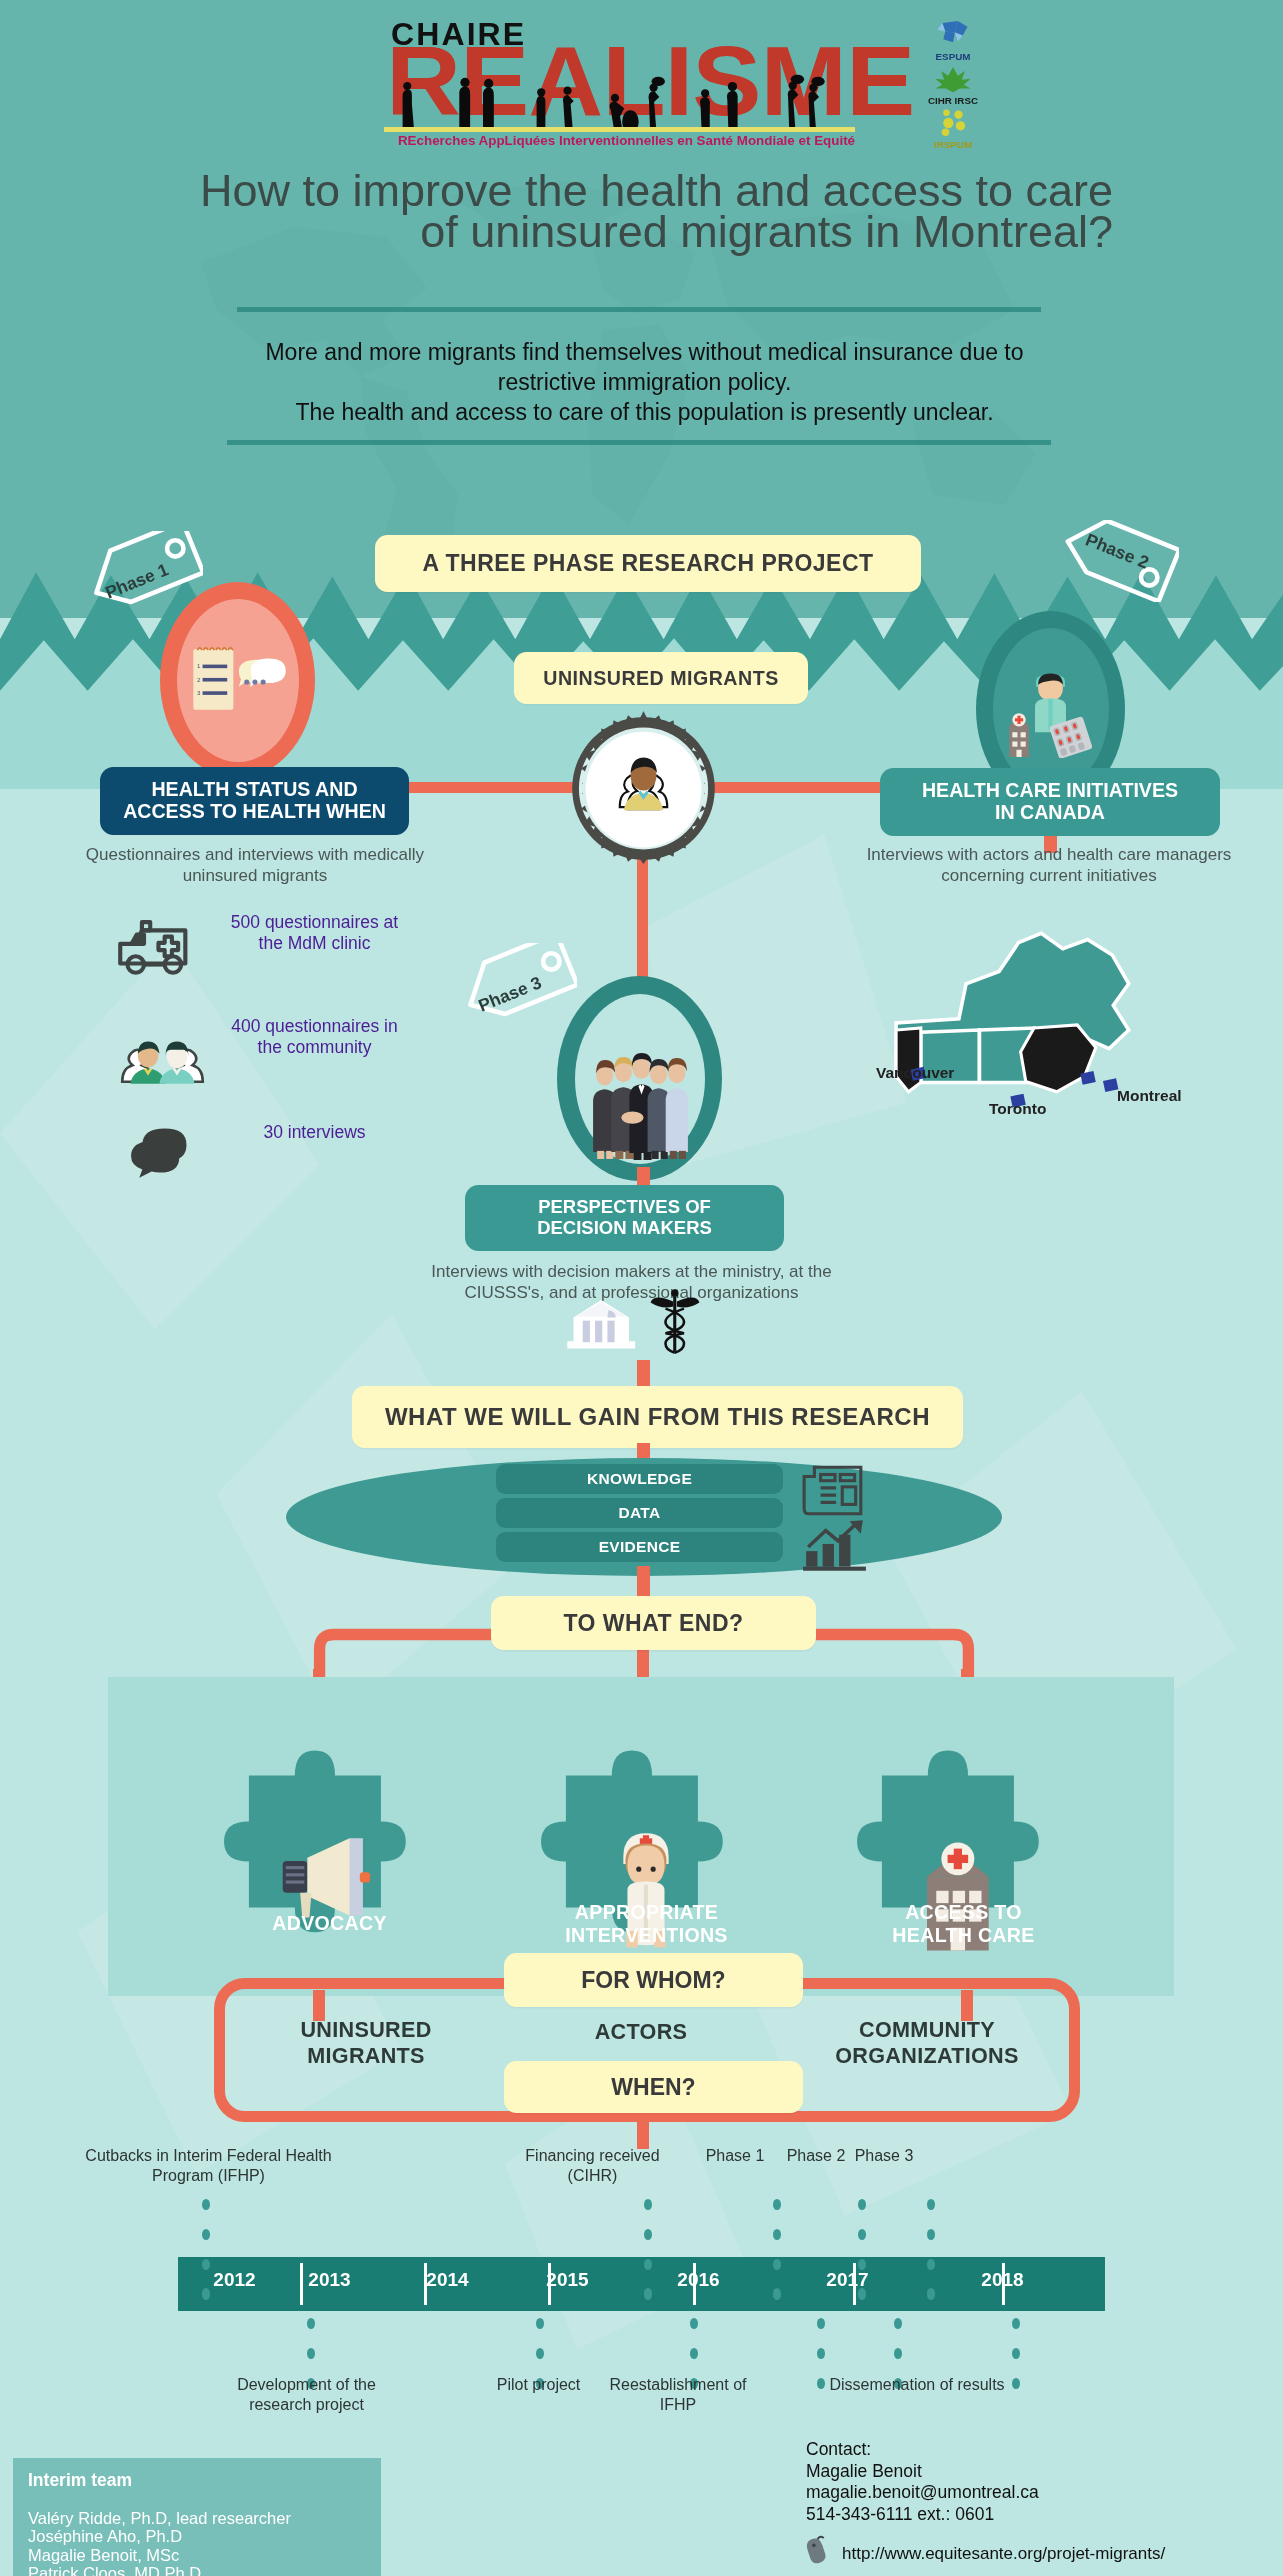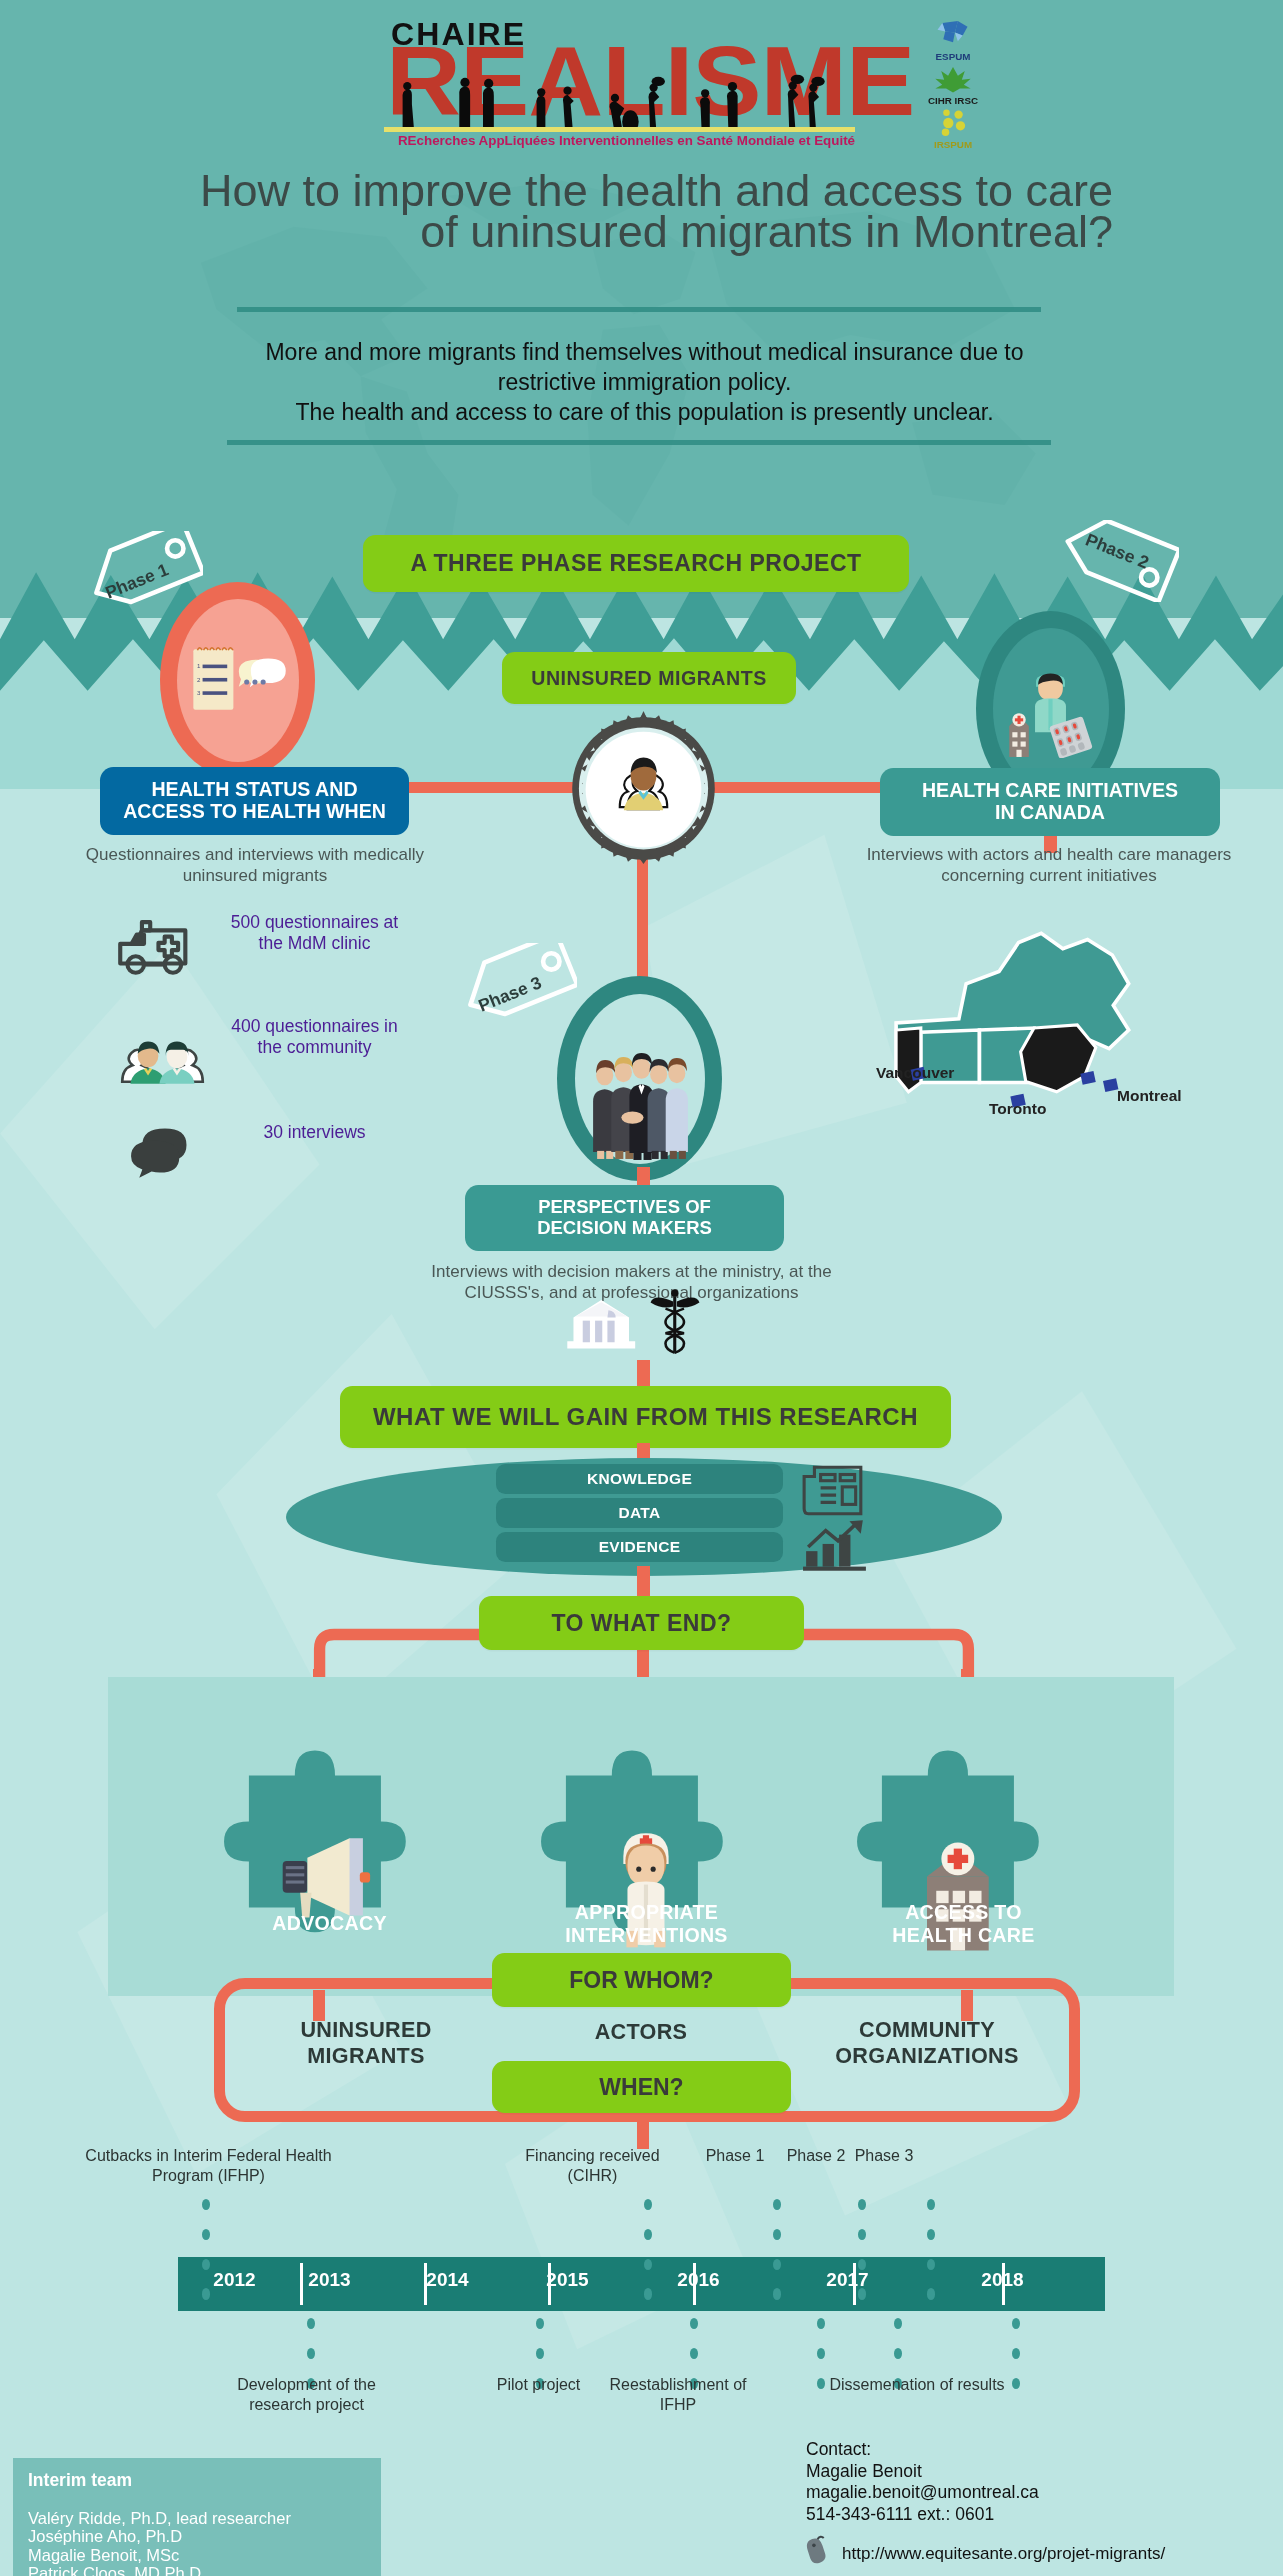--- a/index.html
+++ b/index.html
@@ -62,27 +62,28 @@
     font-size:45px; line-height:41px; color:#3c4a48; font-weight:normal;
   }
   .rule { position:absolute; height:5.2px; background:#2e8b83; opacity:.85; }
   .subtitle {
     position:absolute; left:155px; top:337px; width:979px; text-align:center;
     font-size:23px; line-height:30px; color:#101010;
   }
 
   
   .pill-white {
-    position:absolute; background:#84cc16; border-radius:12.4px;
+    position:absolute; background:#fef9c3; border-radius:12.4px;
     display:flex; align-items:center; justify-content:center;
     color:#3a3a3a; font-weight:bold; text-align:center;
     box-shadow:0 1.5px 0 rgba(0,0,0,.03);
+    margin-left:12px;
   }
   .pill-red {
-    position:absolute; background:#0369a1; border-radius:13.4px;
+    position:absolute; background:#0c4a6e; border-radius:13.4px;
     display:flex; align-items:center; justify-content:center;
     color:#fff; font-weight:bold; text-align:center; line-height:1.12;
   }
   .pill-teal {
     position:absolute; background:#3a9a93; border-radius:13.4px;
     display:flex; align-items:center; justify-content:center;
     color:#fff; font-weight:bold; text-align:center; line-height:1.12;
   }
 
   

